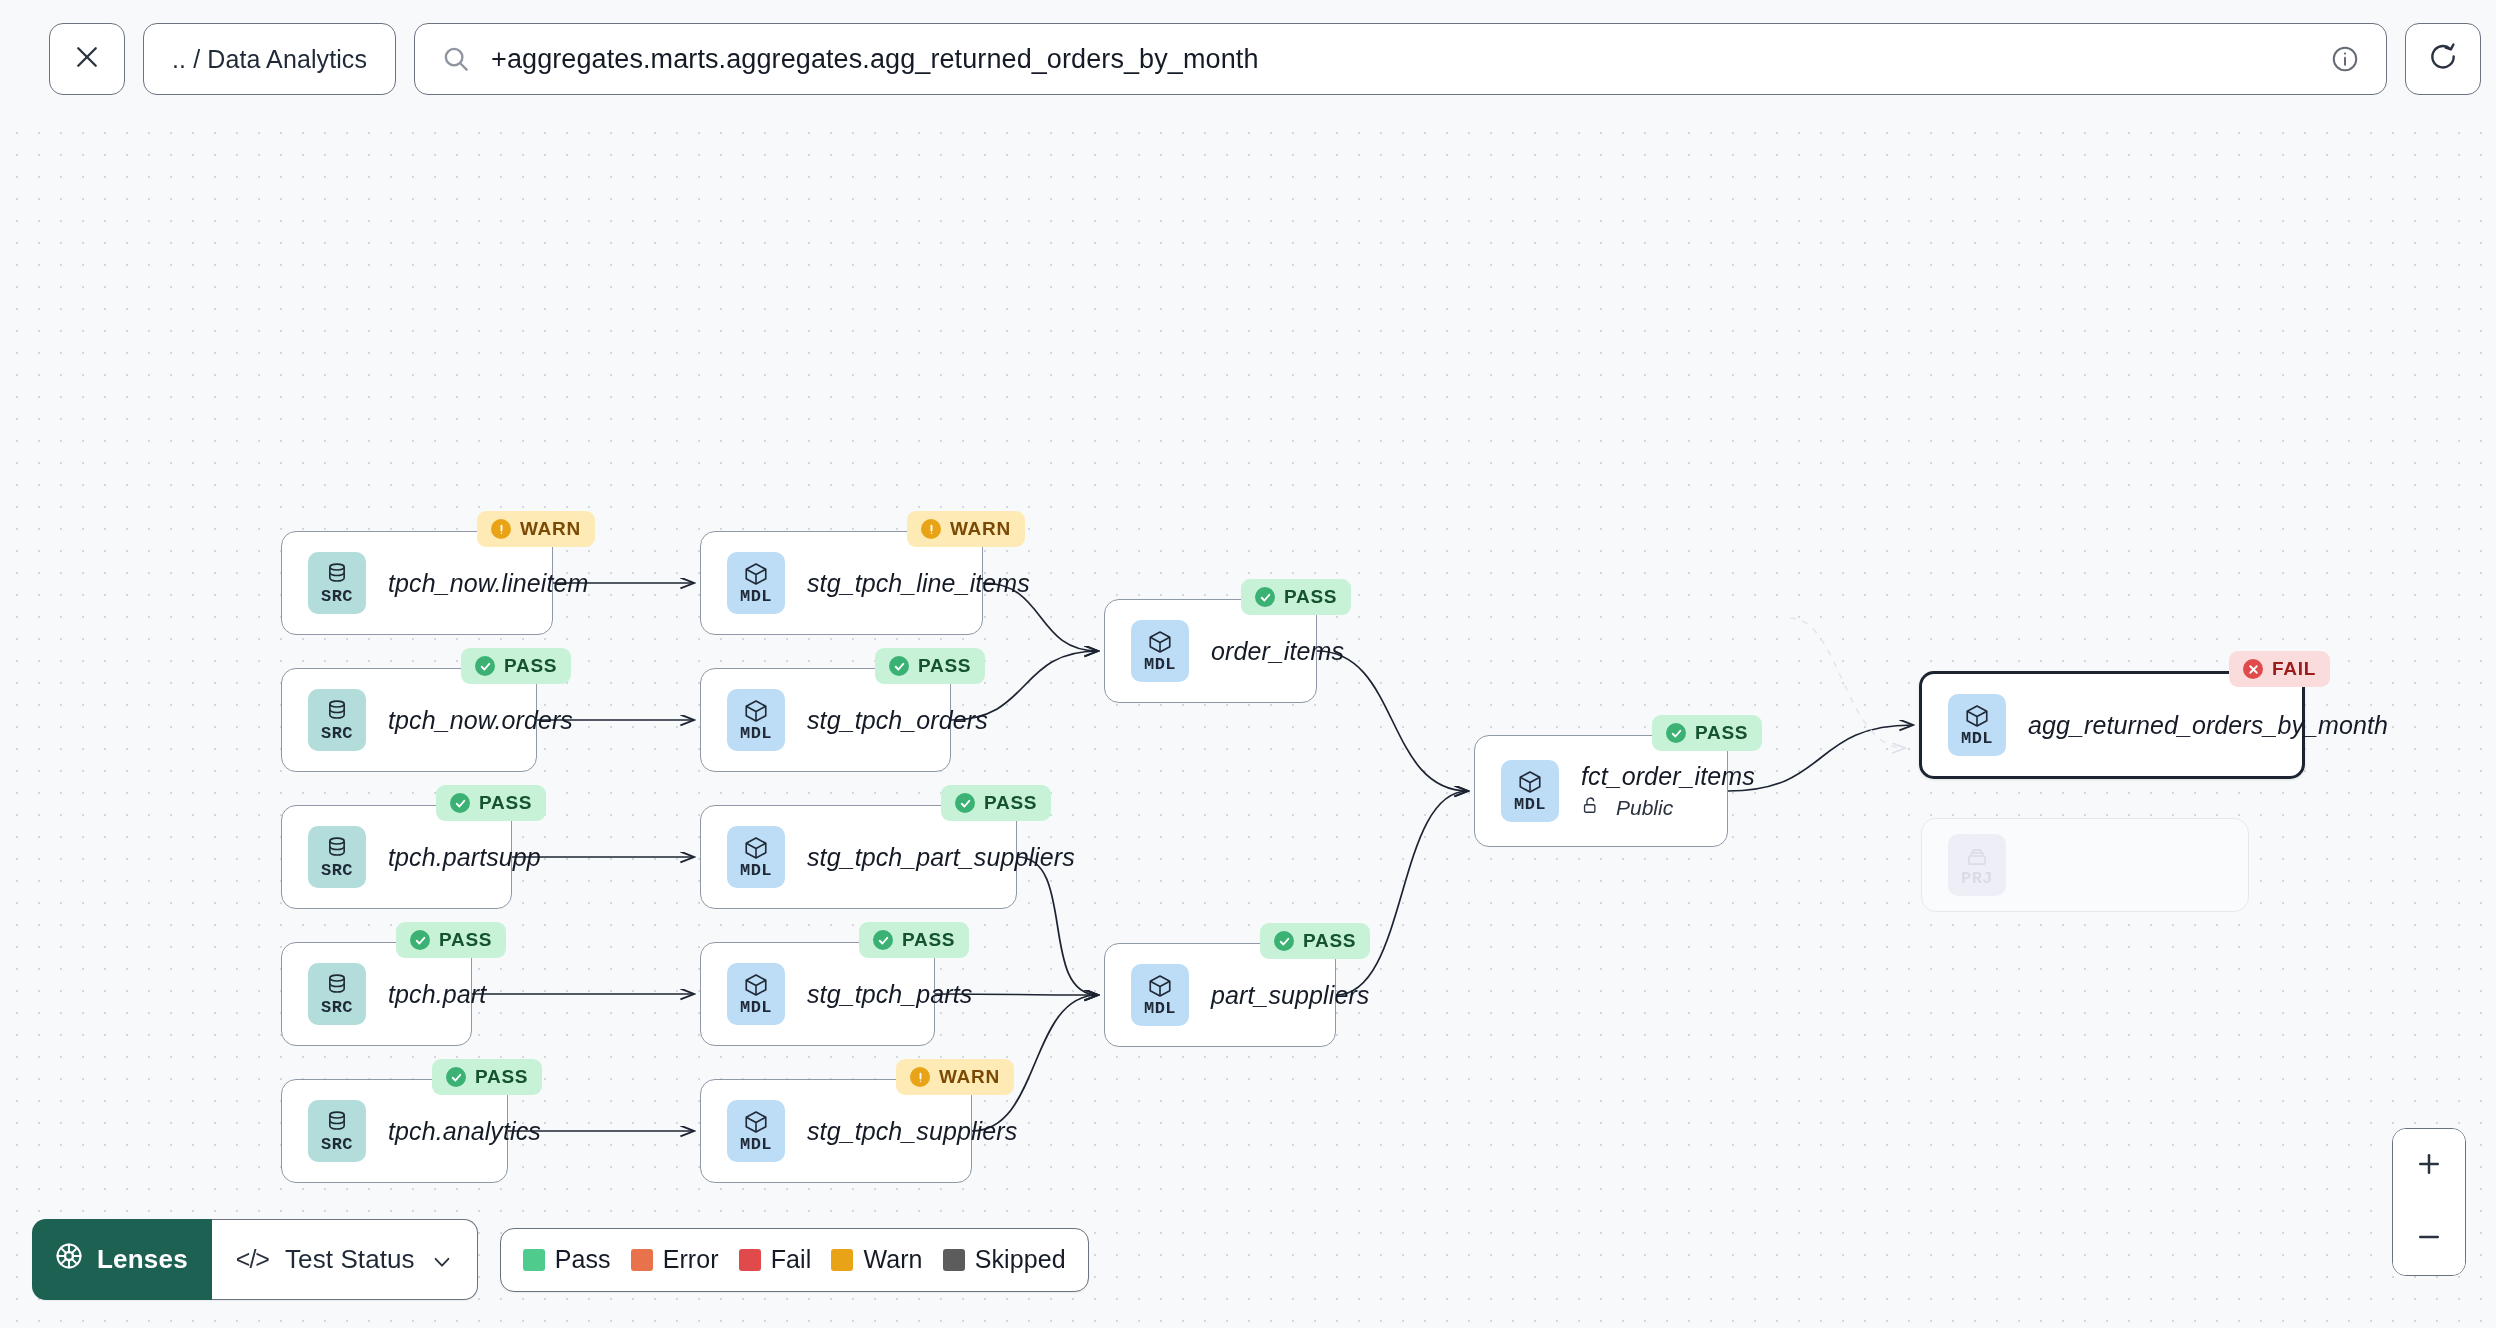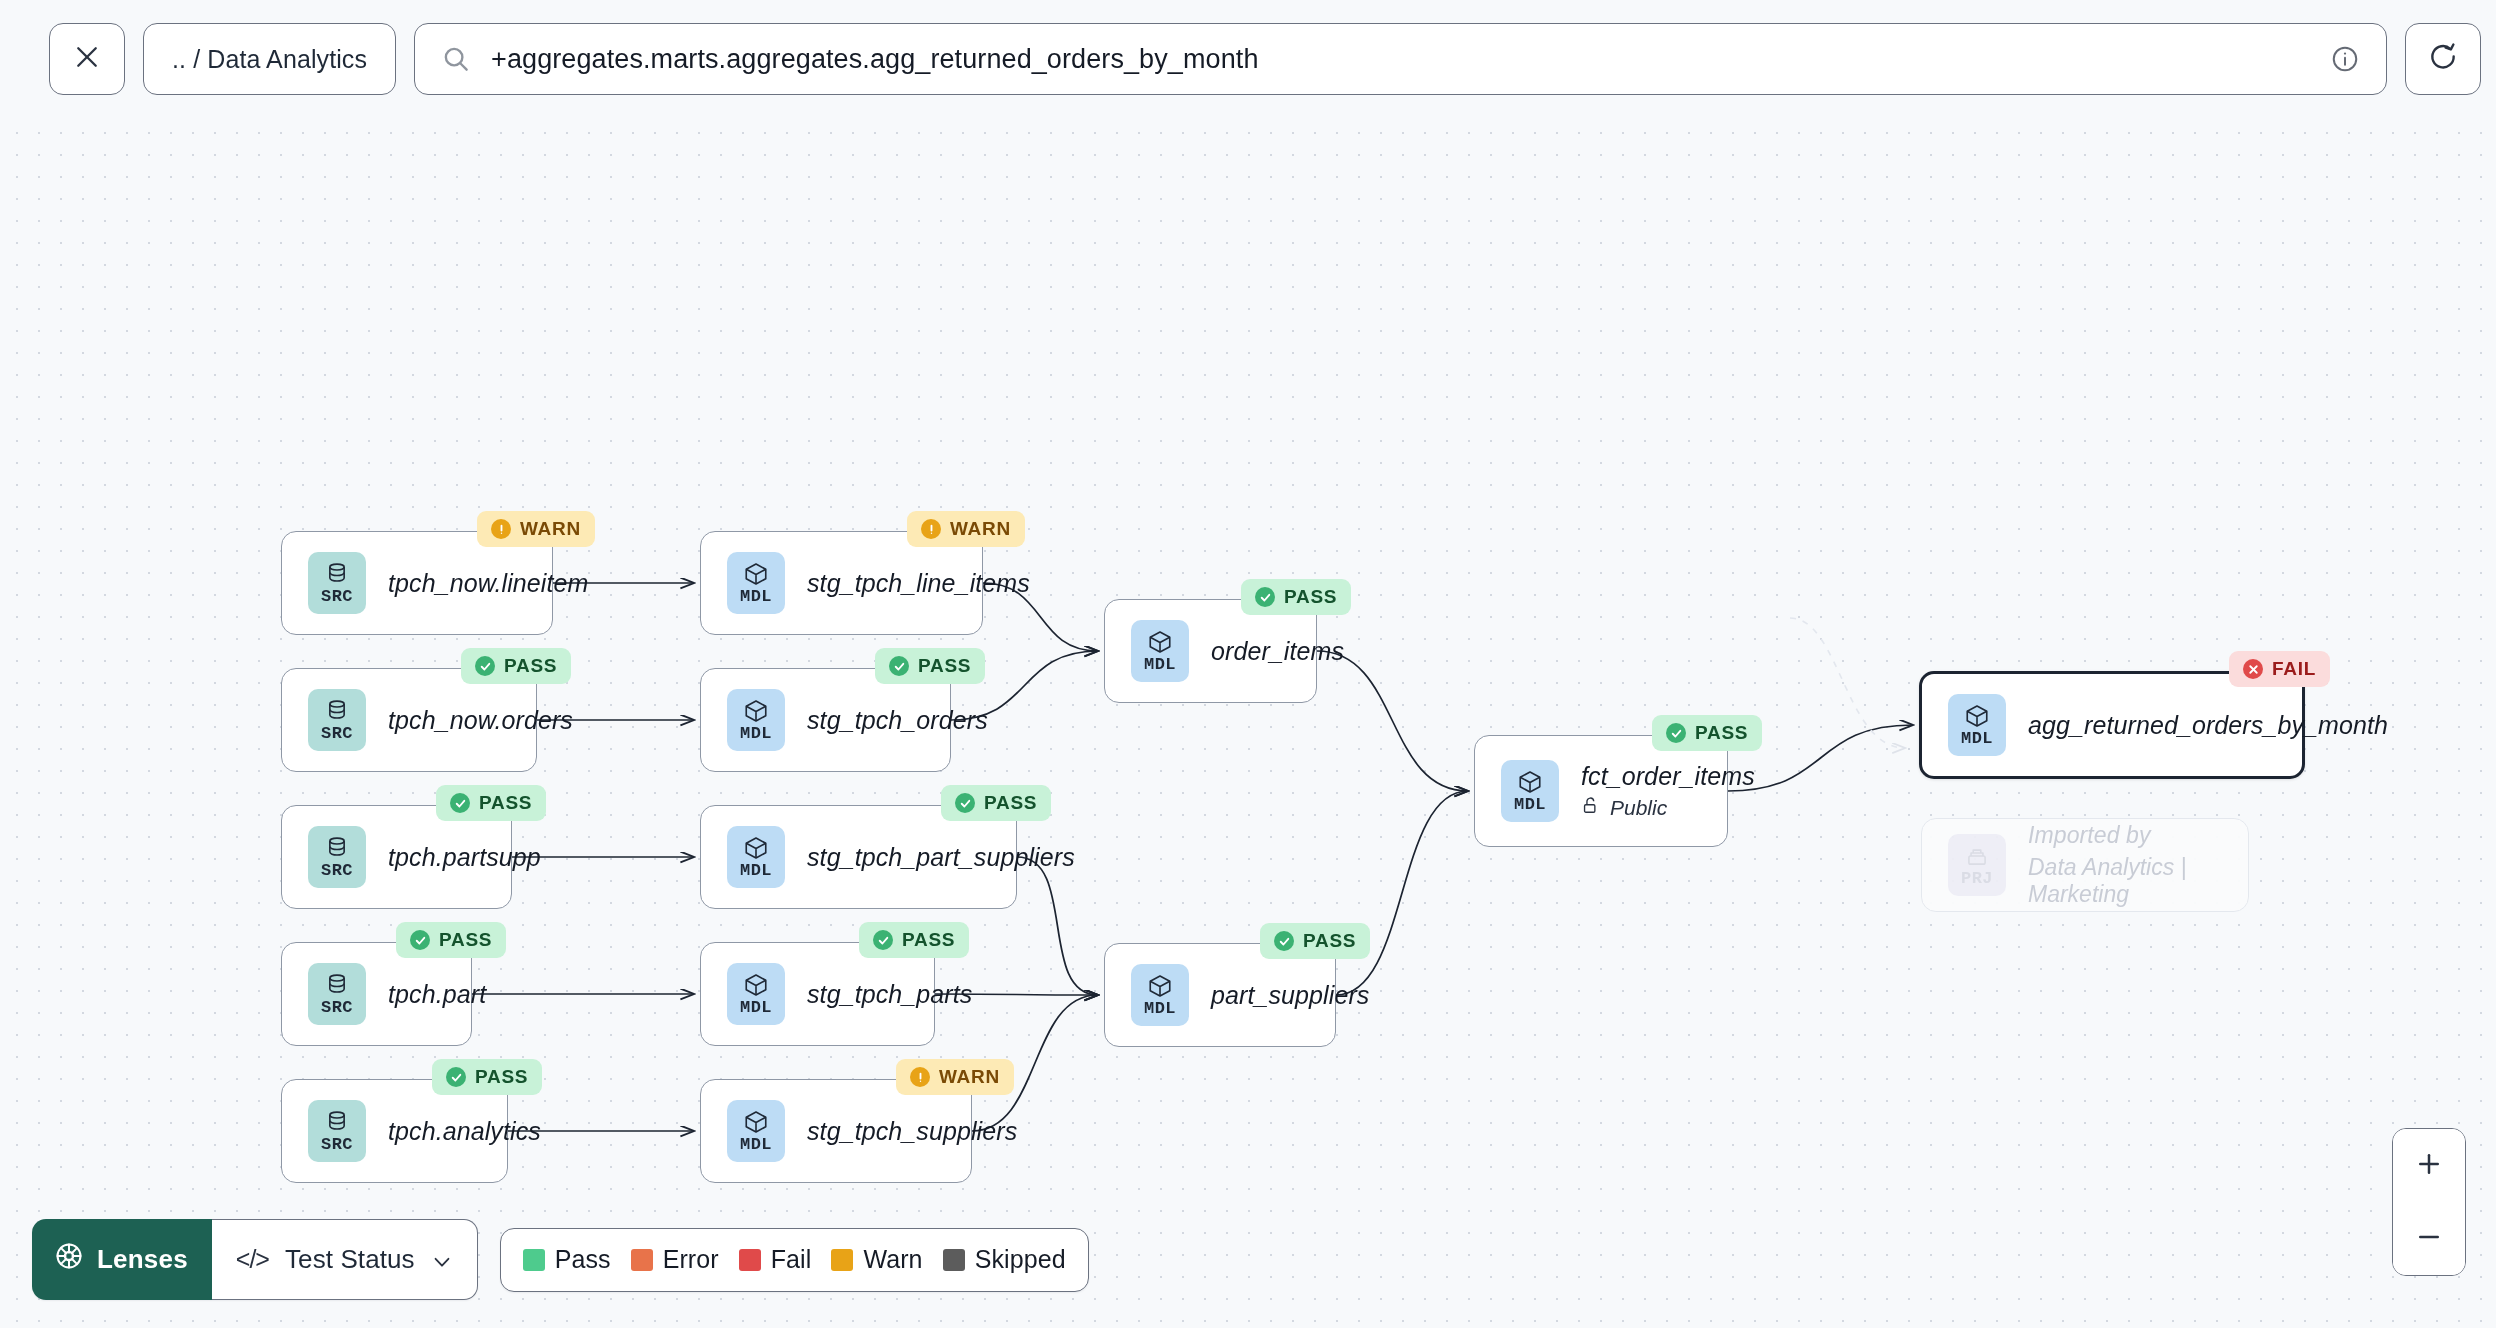--- a/index.html
+++ b/index.html
@@ -115,21 +115,21 @@
   .ghost .kind-badge.prj { background: #eeeef6; }
   .ghost .kind-text, .ghost .glyph { color:#c9ccd6; opacity:.55; }
 
   .node-body { display:flex; flex-direction: column; gap: 5px; min-width:0;font-style:italic; }
   .node-title {
     font-size: 25px; color: #151b26; letter-spacing: .1px;
     white-space: nowrap;
   }
   .node-sub {
     font-size: 21px; color: #2a3240;
-    display: flex; align-items: center; gap: 10px;
+    display: flex; align-items: center; gap: 16px;
   }
   .node-sub svg { width: 19px; height: 19px; }
   .ghost .node-title { color:#c6cad4; font-size:23px; }
   .ghost .node-sub   { color:#c6cad4; font-size:23px; }
 
   
   .pill {
     position: absolute;
     height: 36px;
     border-radius: 9px;
@@ -593,26 +593,20 @@
       </div>
       <div class="node ghost" style="left: 1921px; top: 700px; width: 328px; height: 94px;">
         <div class="kind-badge prj">
           <svg class="glyph" viewBox="0 0 24 24" fill="none" stroke="#c9ccd6" stroke-width="1.5" stroke-linejoin="round">
             <rect x="4.5" y="12" width="15" height="7.5" rx="1.6"></rect>
             <path d="M6.5 12V9.2h11V12"></path>
             <path d="M8.5 9.2V6.6h7v2.6"></path>
           </svg>
           <span class="kind-text">PRJ</span>
         </div>
-        <div class="node-body">
-          <div class="node-title">Imported by</div>
-          <div class="node-sub">
-            <span>Data Analytics | Marketing</span>
-          </div>
-        </div>
       </div>
     </div>
 </div>
 
 <div id="bottombar">
   <div id="lens-group">
     <div id="lenses-btn">
       <span>
         <svg viewBox="0 0 24 24" fill="none" stroke="#ffffff" stroke-width="1.6" stroke-linecap="round">
           <circle cx="12" cy="12" r="9.2"></circle>

